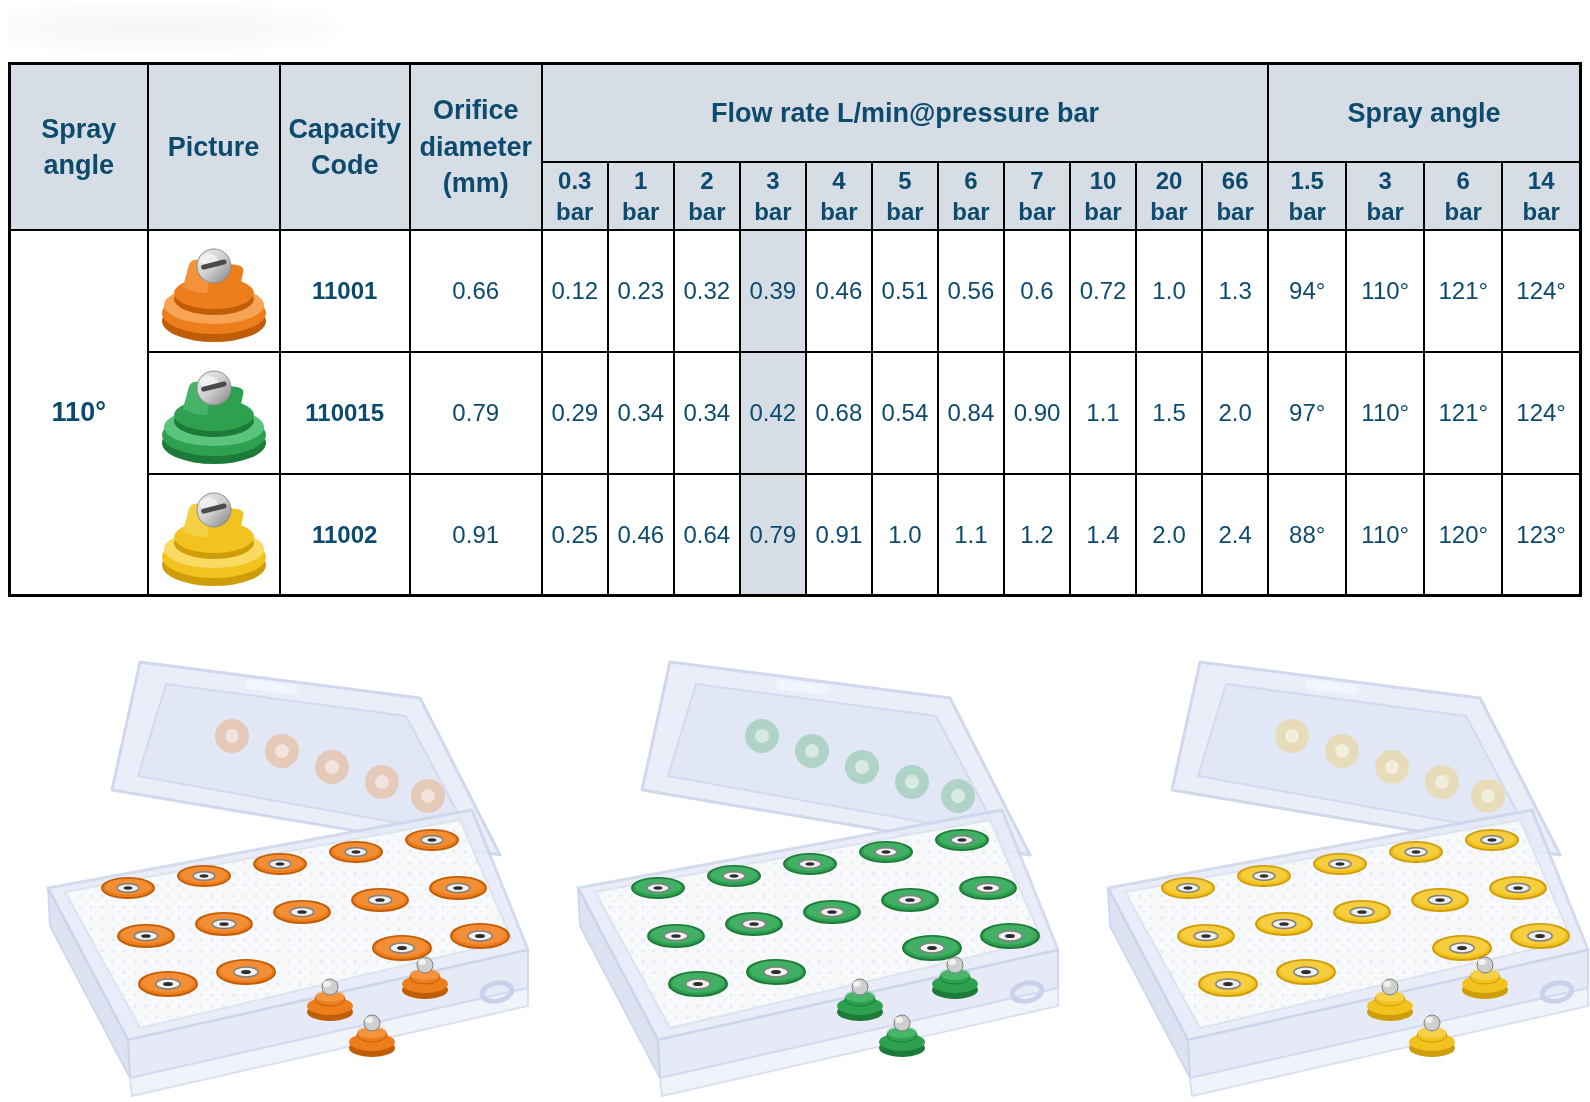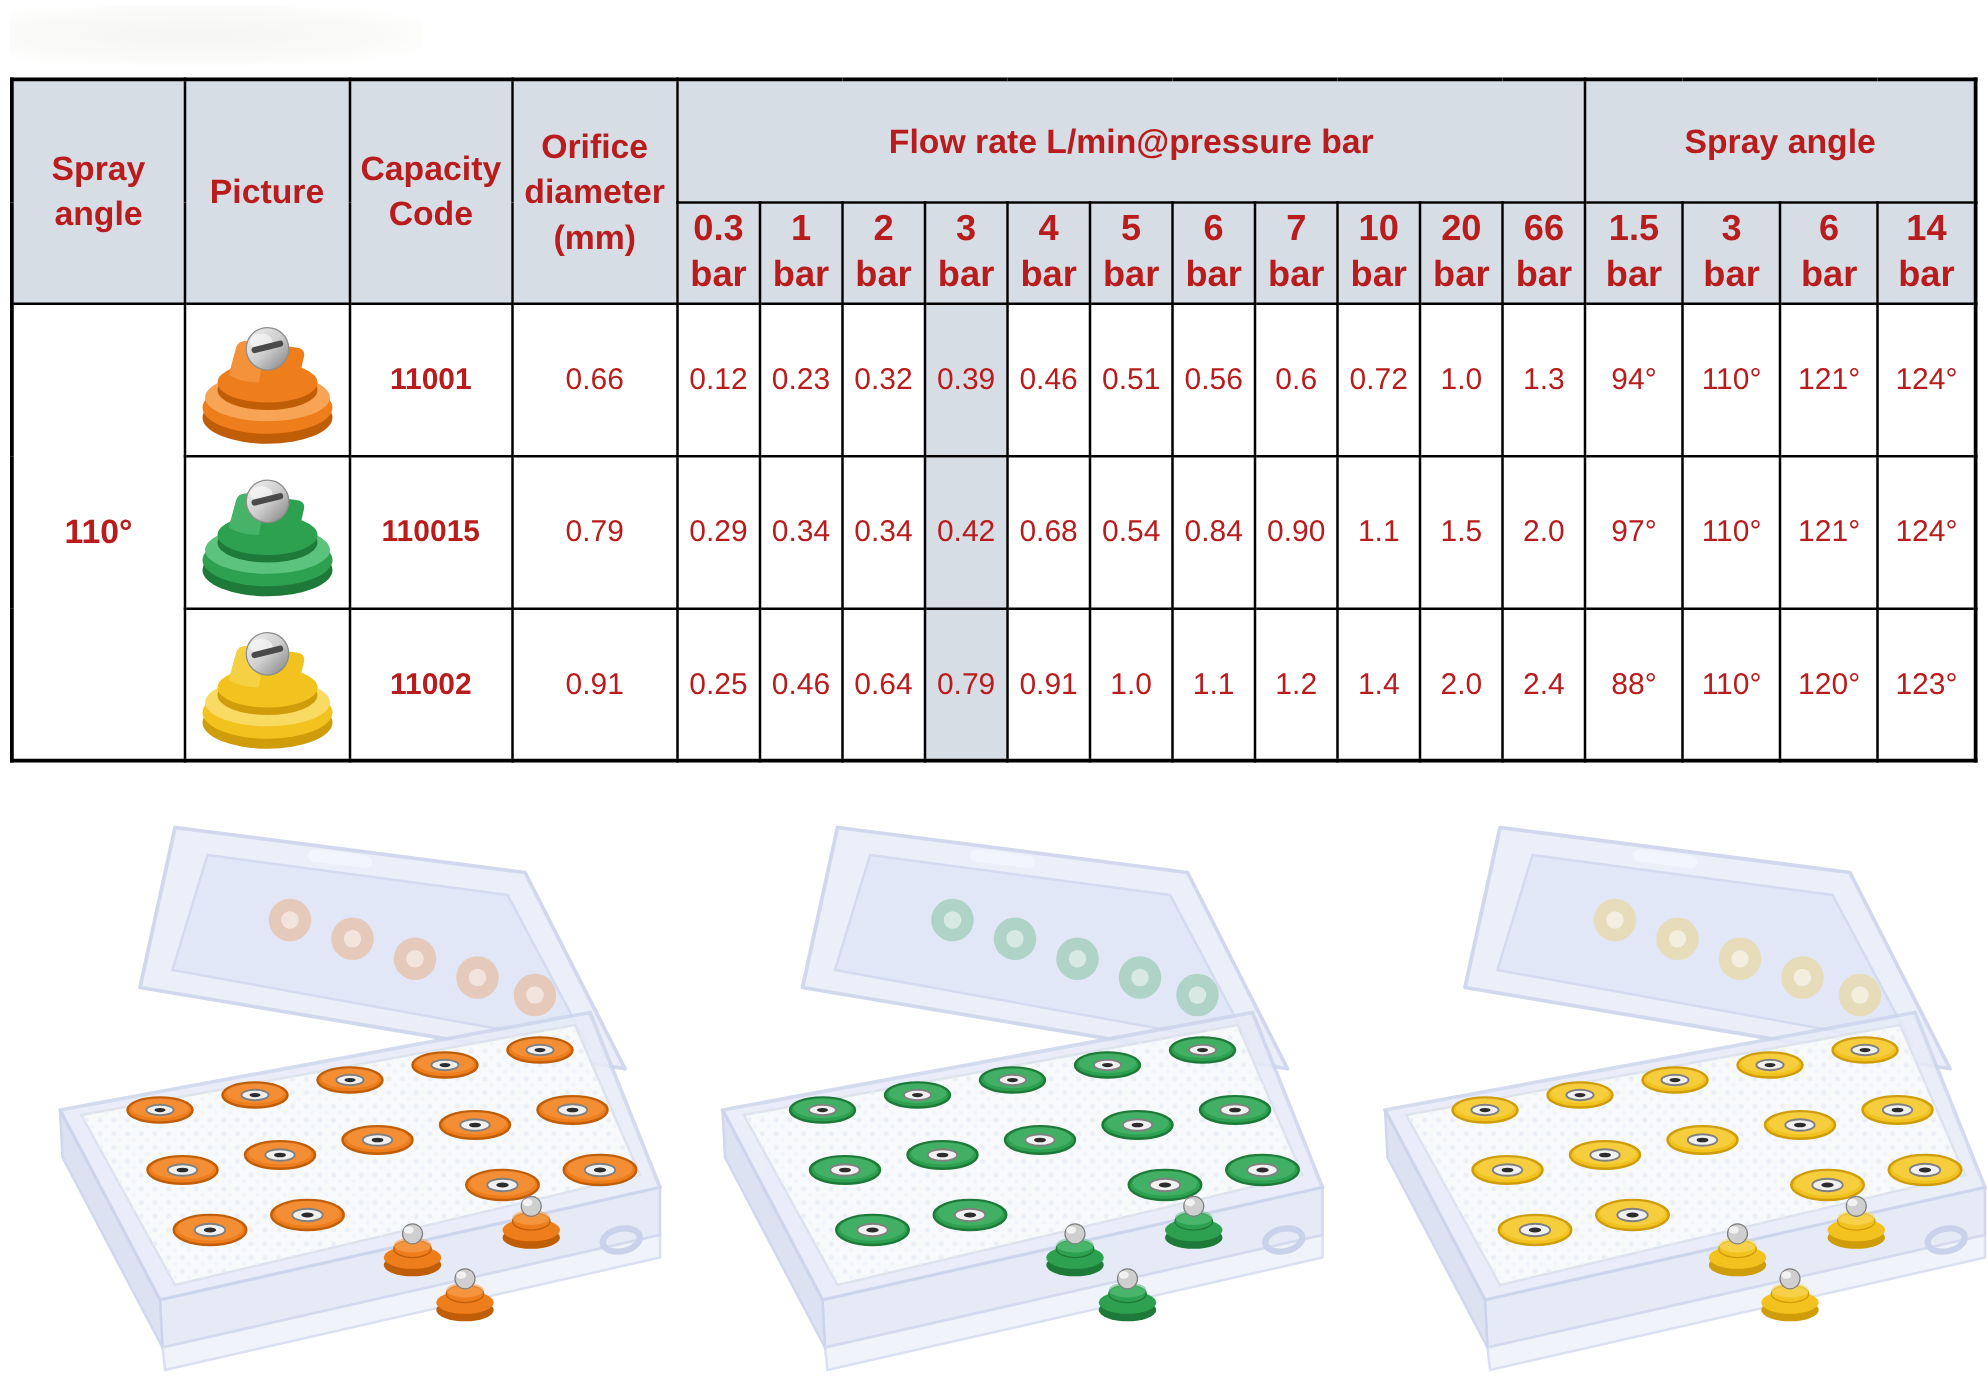--- a/index.html
+++ b/index.html
@@ -1,27 +1,27 @@
 <!DOCTYPE html>
 <html style="--header-bg: #d7dde5;"><head>
 <meta charset="utf-8">
 <style>
   html,body{margin:0;padding:0;background:#fff;}
   .page{position:relative;width:1590px;height:1102px;background:#fff;overflow:hidden;
-        font-family:"Liberation Sans",sans-serif;color:#b91c1c;}
+        font-family:"Liberation Sans",sans-serif;color:#0c4a6e;}
   .smudge{position:absolute;left:8px;top:4px;width:330px;height:48px;
           background:radial-gradient(ellipse at 45% 50%, #f5f5f3 0%, #fafaf8 55%, rgba(255,255,255,0) 85%);}
   table.spec{position:absolute;left:8px;top:62px;width:1574px;border-collapse:collapse;
              table-layout:fixed;border:3px solid #000;}
   table.spec th,table.spec td{border:2px solid #000;text-align:center;vertical-align:middle;
              padding:0;overflow:hidden;}
   thead th{background:var(--header-bg,#d7dde5);font-weight:bold;font-size:27px;line-height:1.35;}
   tr.group-row{height:98px;}
   tr.pressure-row{height:64px;}
-  tr.pressure-row th{font-size:29px;line-height:1.3;padding:2px 0;}
+  tr.pressure-row th{font-size:24px;line-height:1.3;padding:2px 0;}
   tbody tr{height:122px;}
   tbody td{font-size:24px;background:#fff;}
   td.hl, th.hl{background:var(--header-bg,#d7dde5);}
   td.code-cell{font-weight:bold;margin-left:36px;}
   td.angle-span{font-weight:bold;font-size:27px;}
   td.pic-cell{padding:2px;}
   td.pic-cell svg{display:block;margin:0 auto;}
   .photos{position:absolute;left:0;top:640px;width:1590px;height:462px;display:flex;}
   .photo{width:530px;height:462px;position:relative;}
   .photo svg{display:block;}

